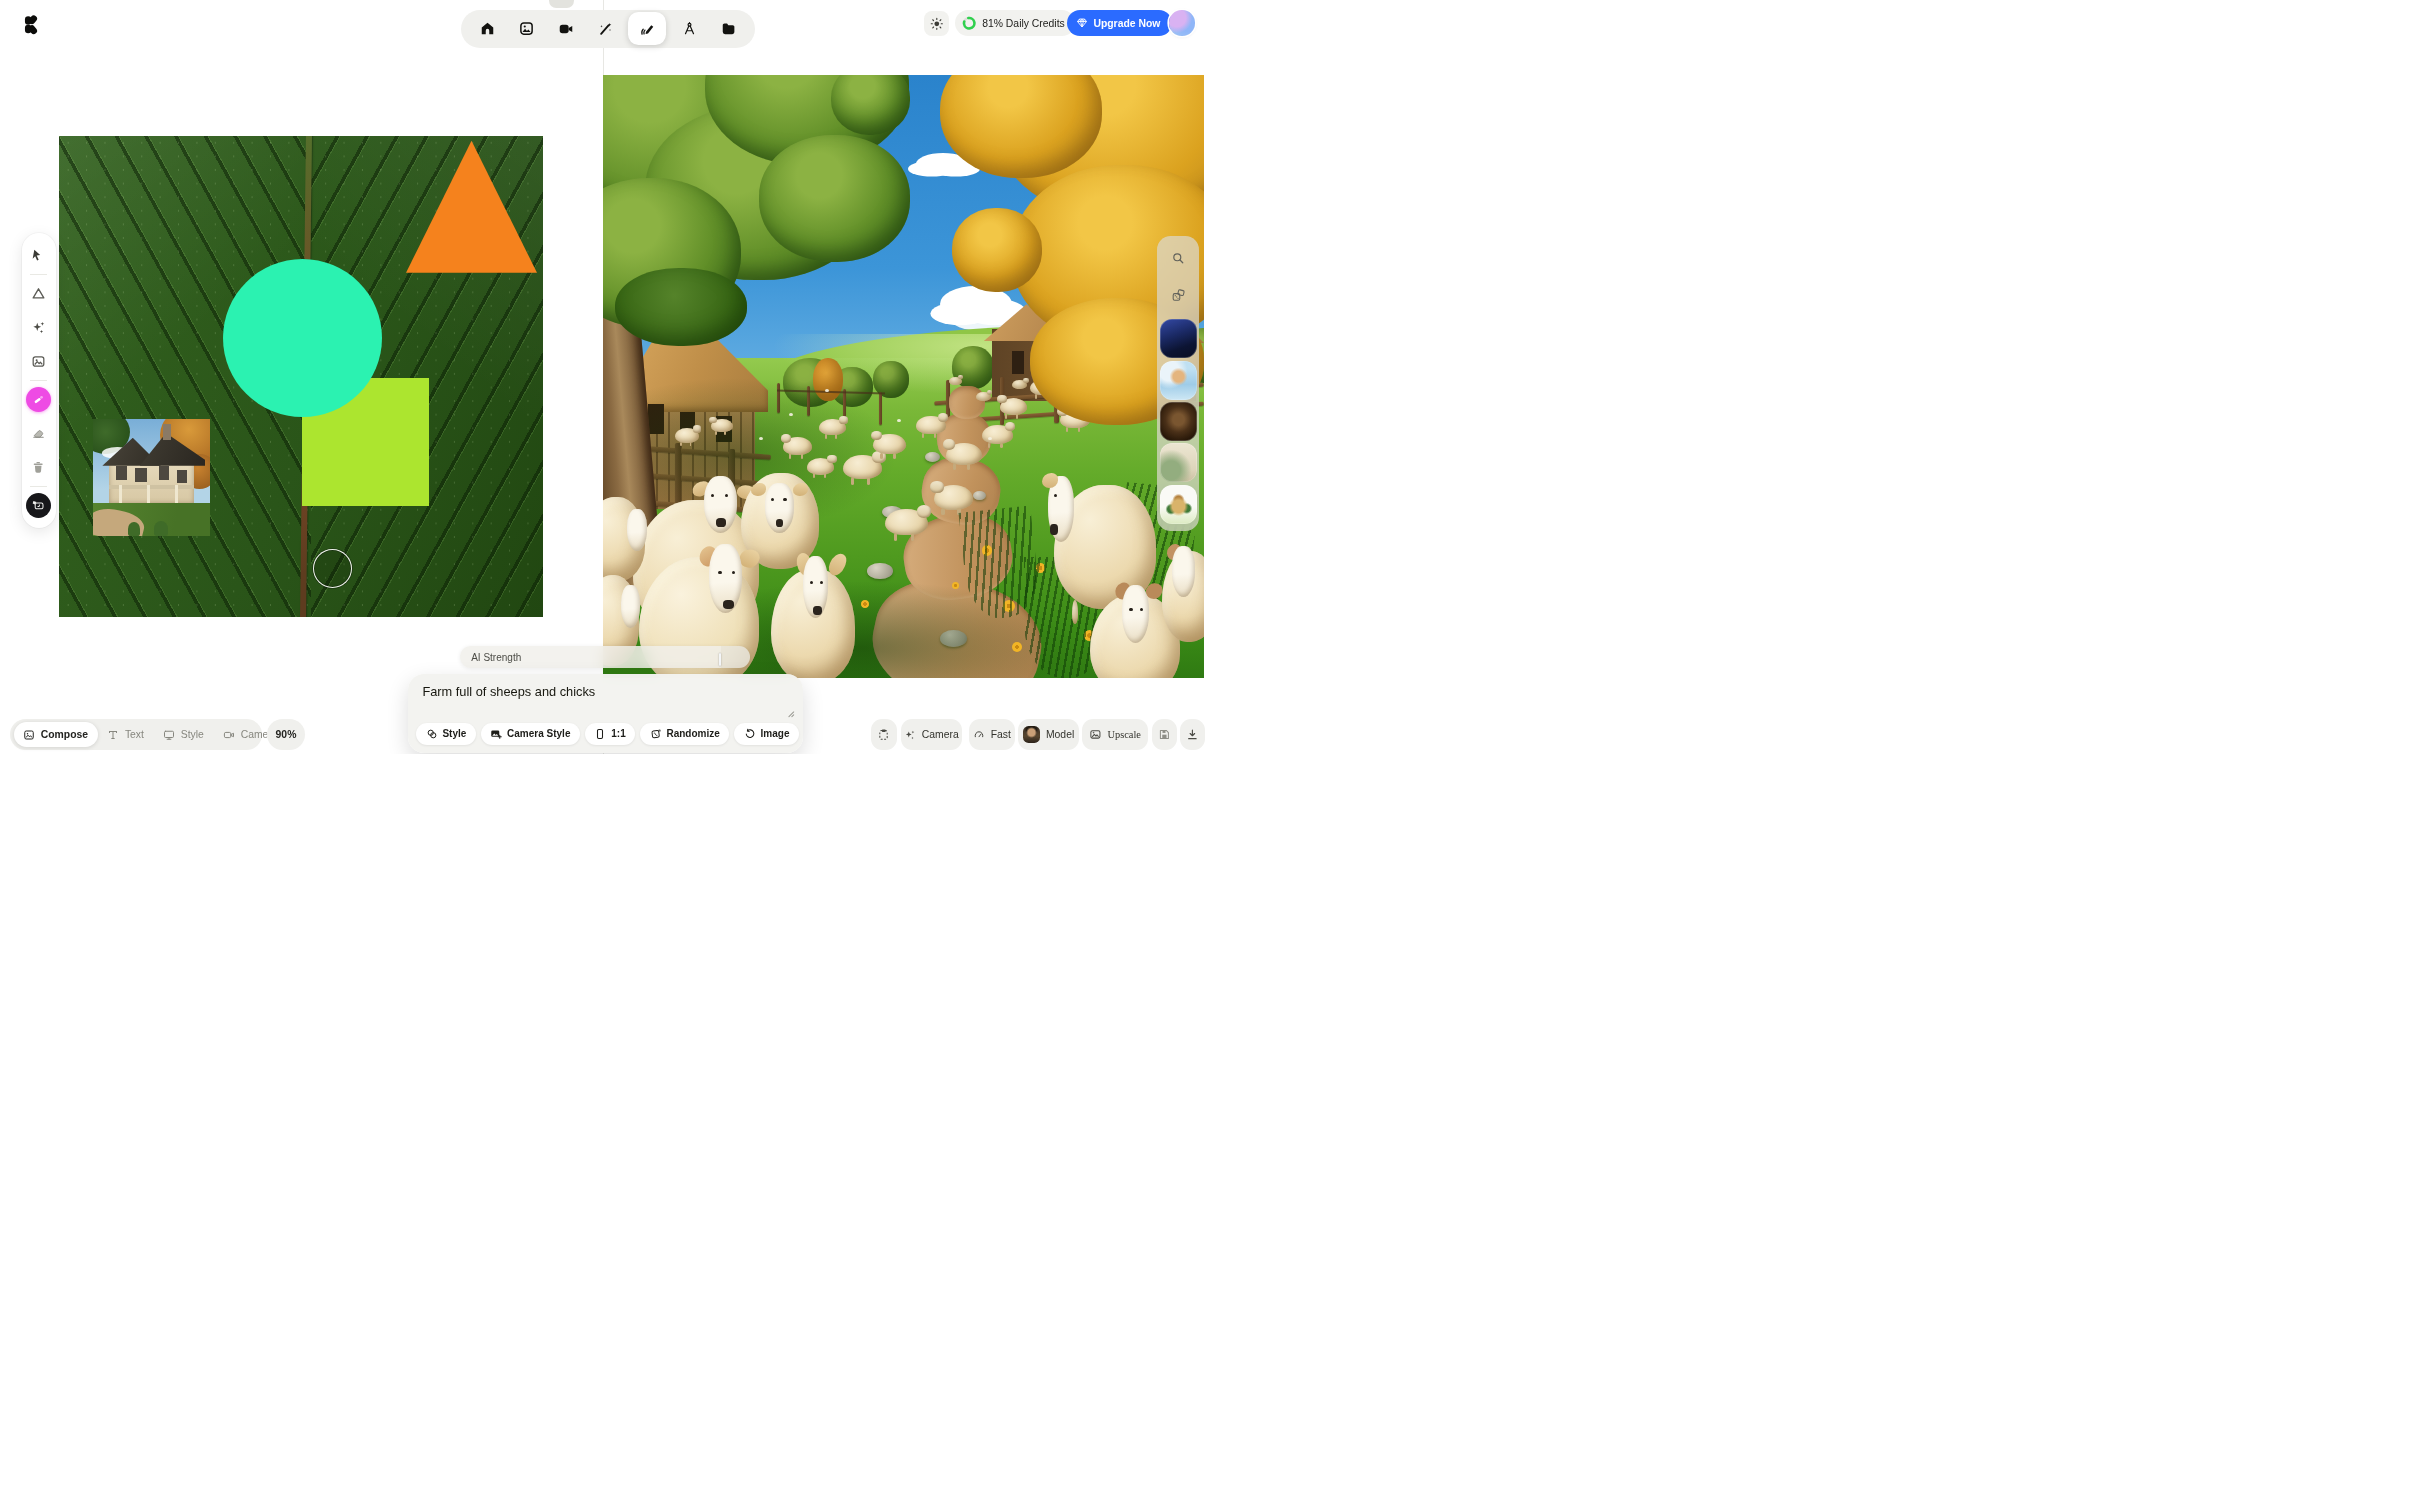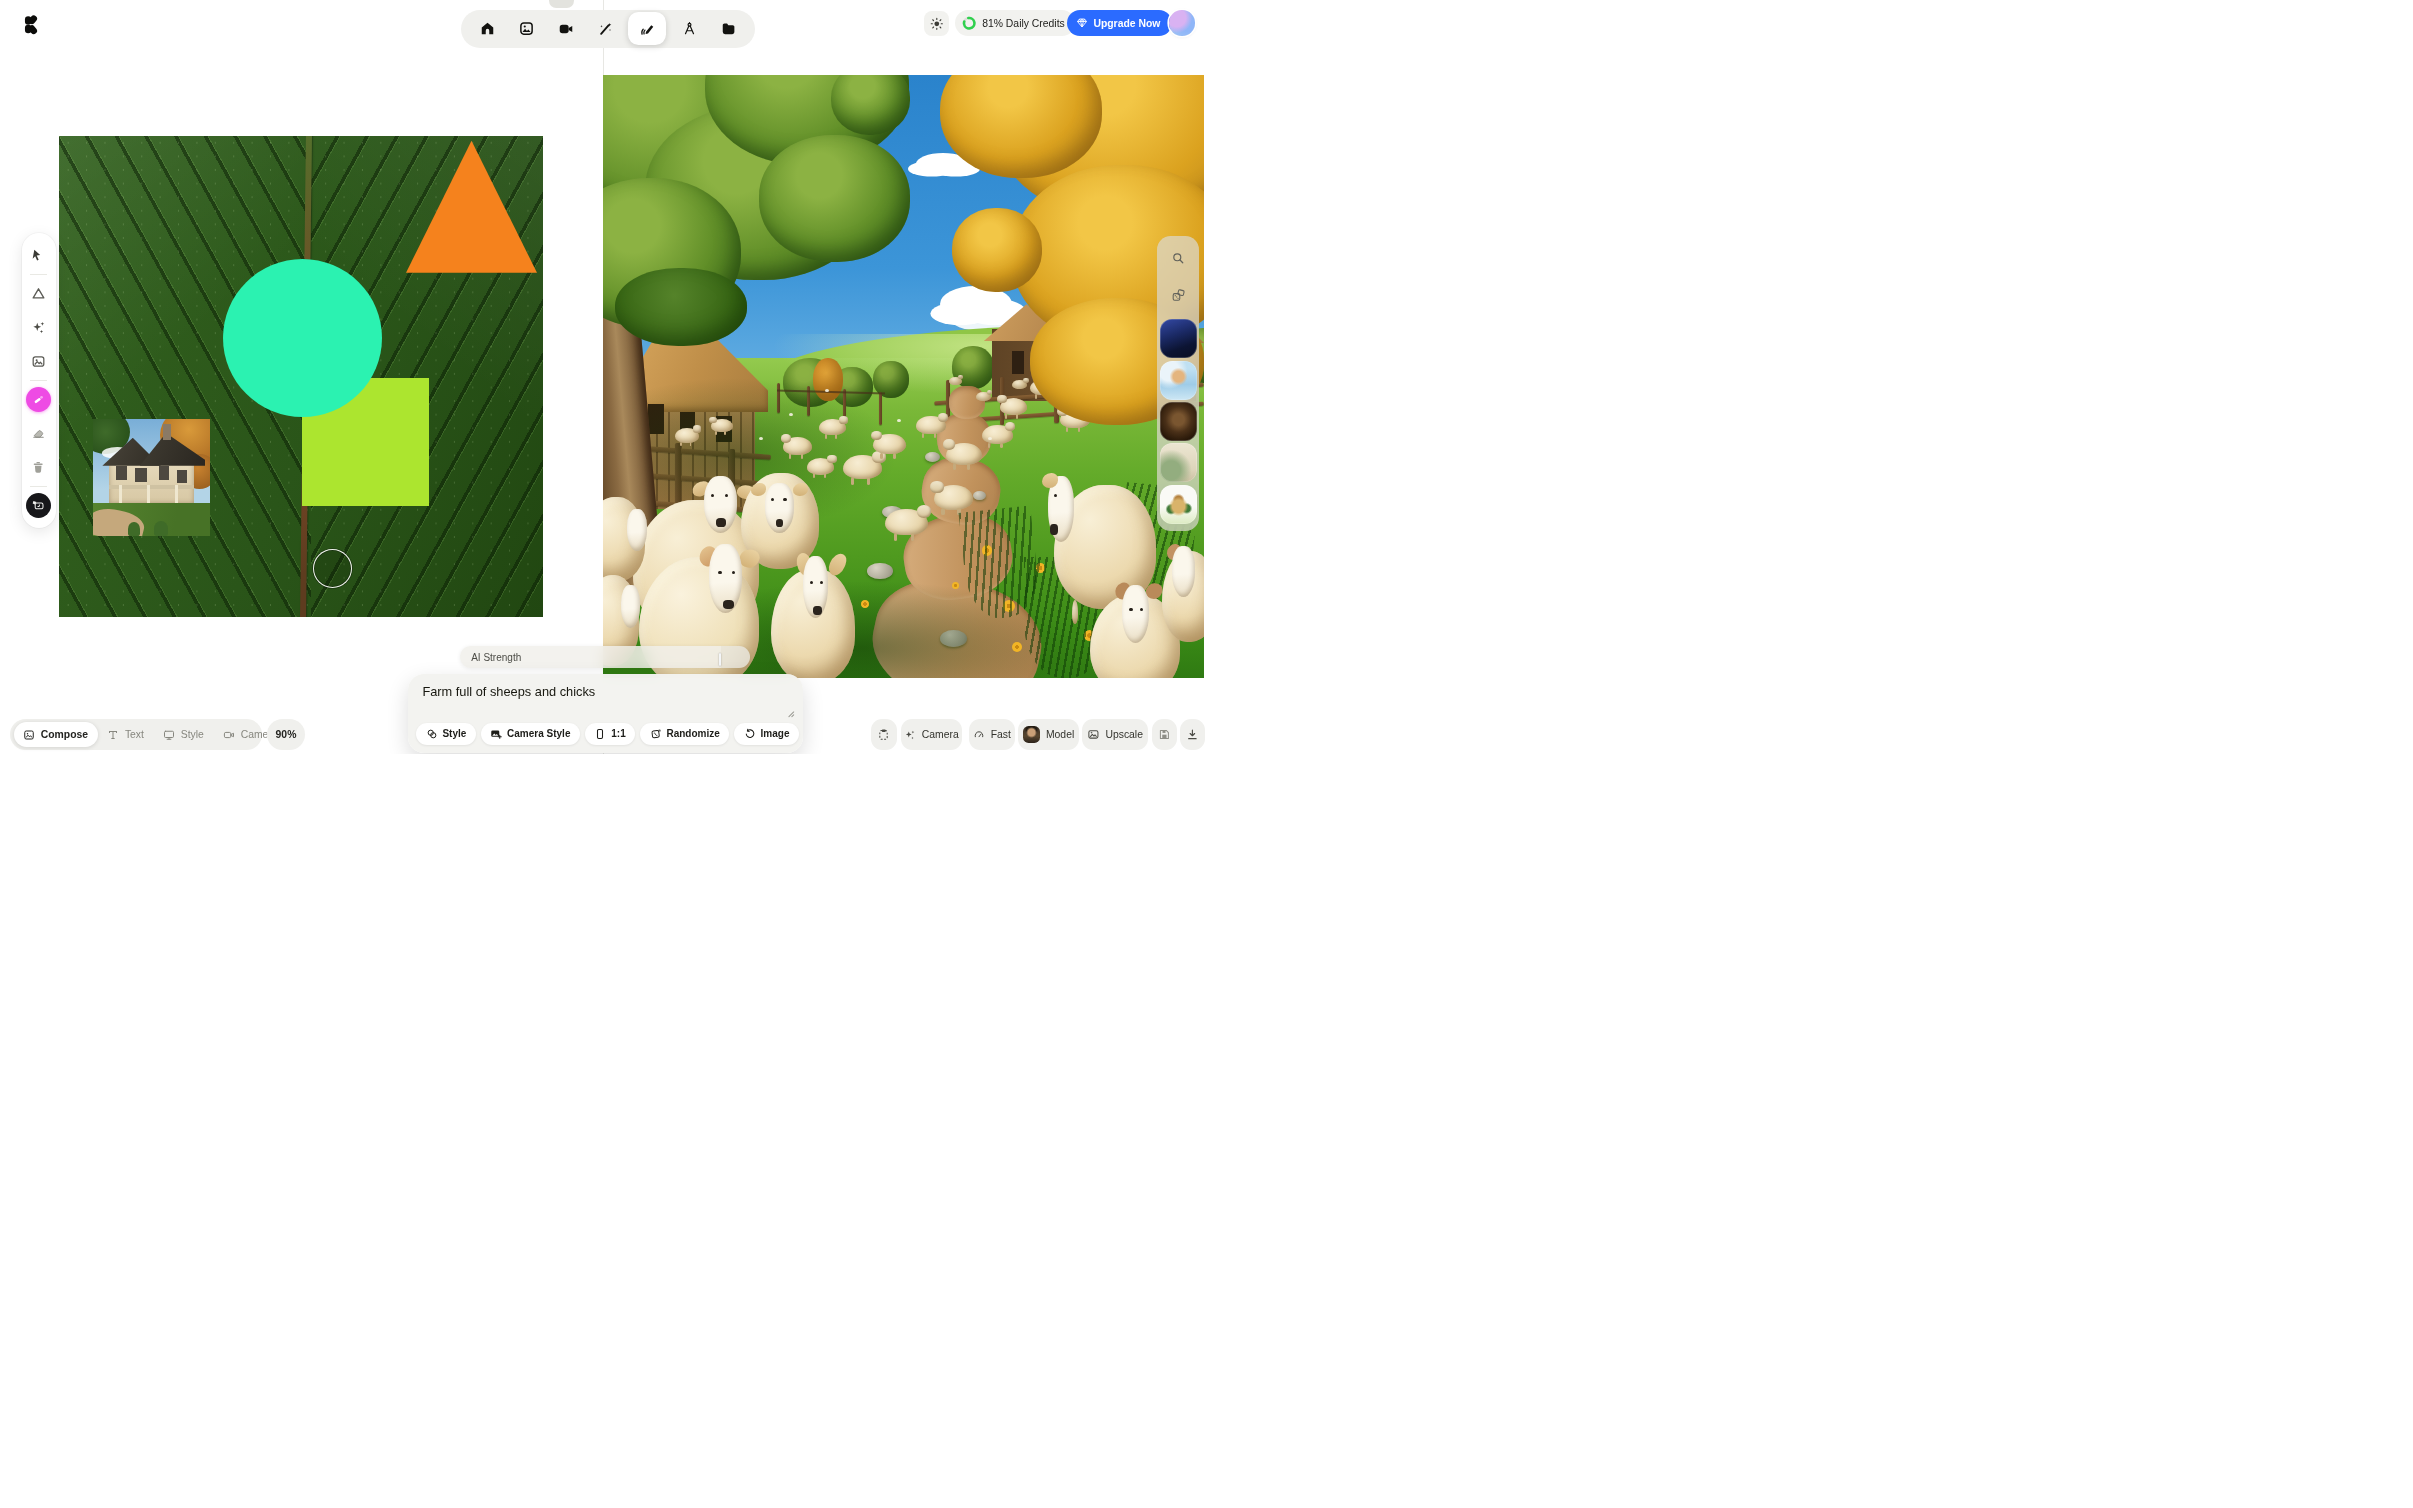--- a/index.html
+++ b/index.html
@@ -749,21 +749,21 @@
     <svg width="12" height="12" viewBox="0 0 24 24" fill="none" stroke="#4a4a44" stroke-width="2" stroke-linecap="round">
         <path d="M4.5 15.5a7.8 7.8 0 1 1 15 0"></path>
         <path d="M12 15.5l4-5.2"></path>
       </svg>
     <span>Fast</span>
   </div>
   <div class="fbtn" style="left:1018px;width:61px;">
     <span id="model-avatar"></span>
     <span>Model</span>
   </div>
-  <div class="fbtn" style="left:1082px;width:66px;">
+  <div class="fbtn" style="left:1082px;width:66px;font-family:Liberation Serif, serif;">
     <svg width="12.8" height="12.8" viewBox="0 0 24 24" fill="none" stroke="#4a4a44" stroke-width="1.9">
         <rect x="3.5" y="5" width="17" height="14" rx="3"></rect>
         <path d="M6 16.5l4-4.6 3 3.2 2-2.2 3 3.6" stroke-linejoin="round"></path>
         <path d="M8.5 6.5l.6 1.7 1.7.6-1.7.6-.6 1.7-.6-1.7-1.7-.6 1.7-.6z" fill="#4a4a44" stroke="none"></path>
       </svg>
     <span>Upscale</span>
   </div>
   <div class="fbtn" style="left:1152px;width:25px;">
     <svg width="12.8" height="12.8" viewBox="0 0 24 24" fill="#8e8e87">
         <path d="M4.5 4.5h11l4 4v11h-15z" fill="none" stroke="#8e8e87" stroke-width="1.9" stroke-linejoin="round"></path>

